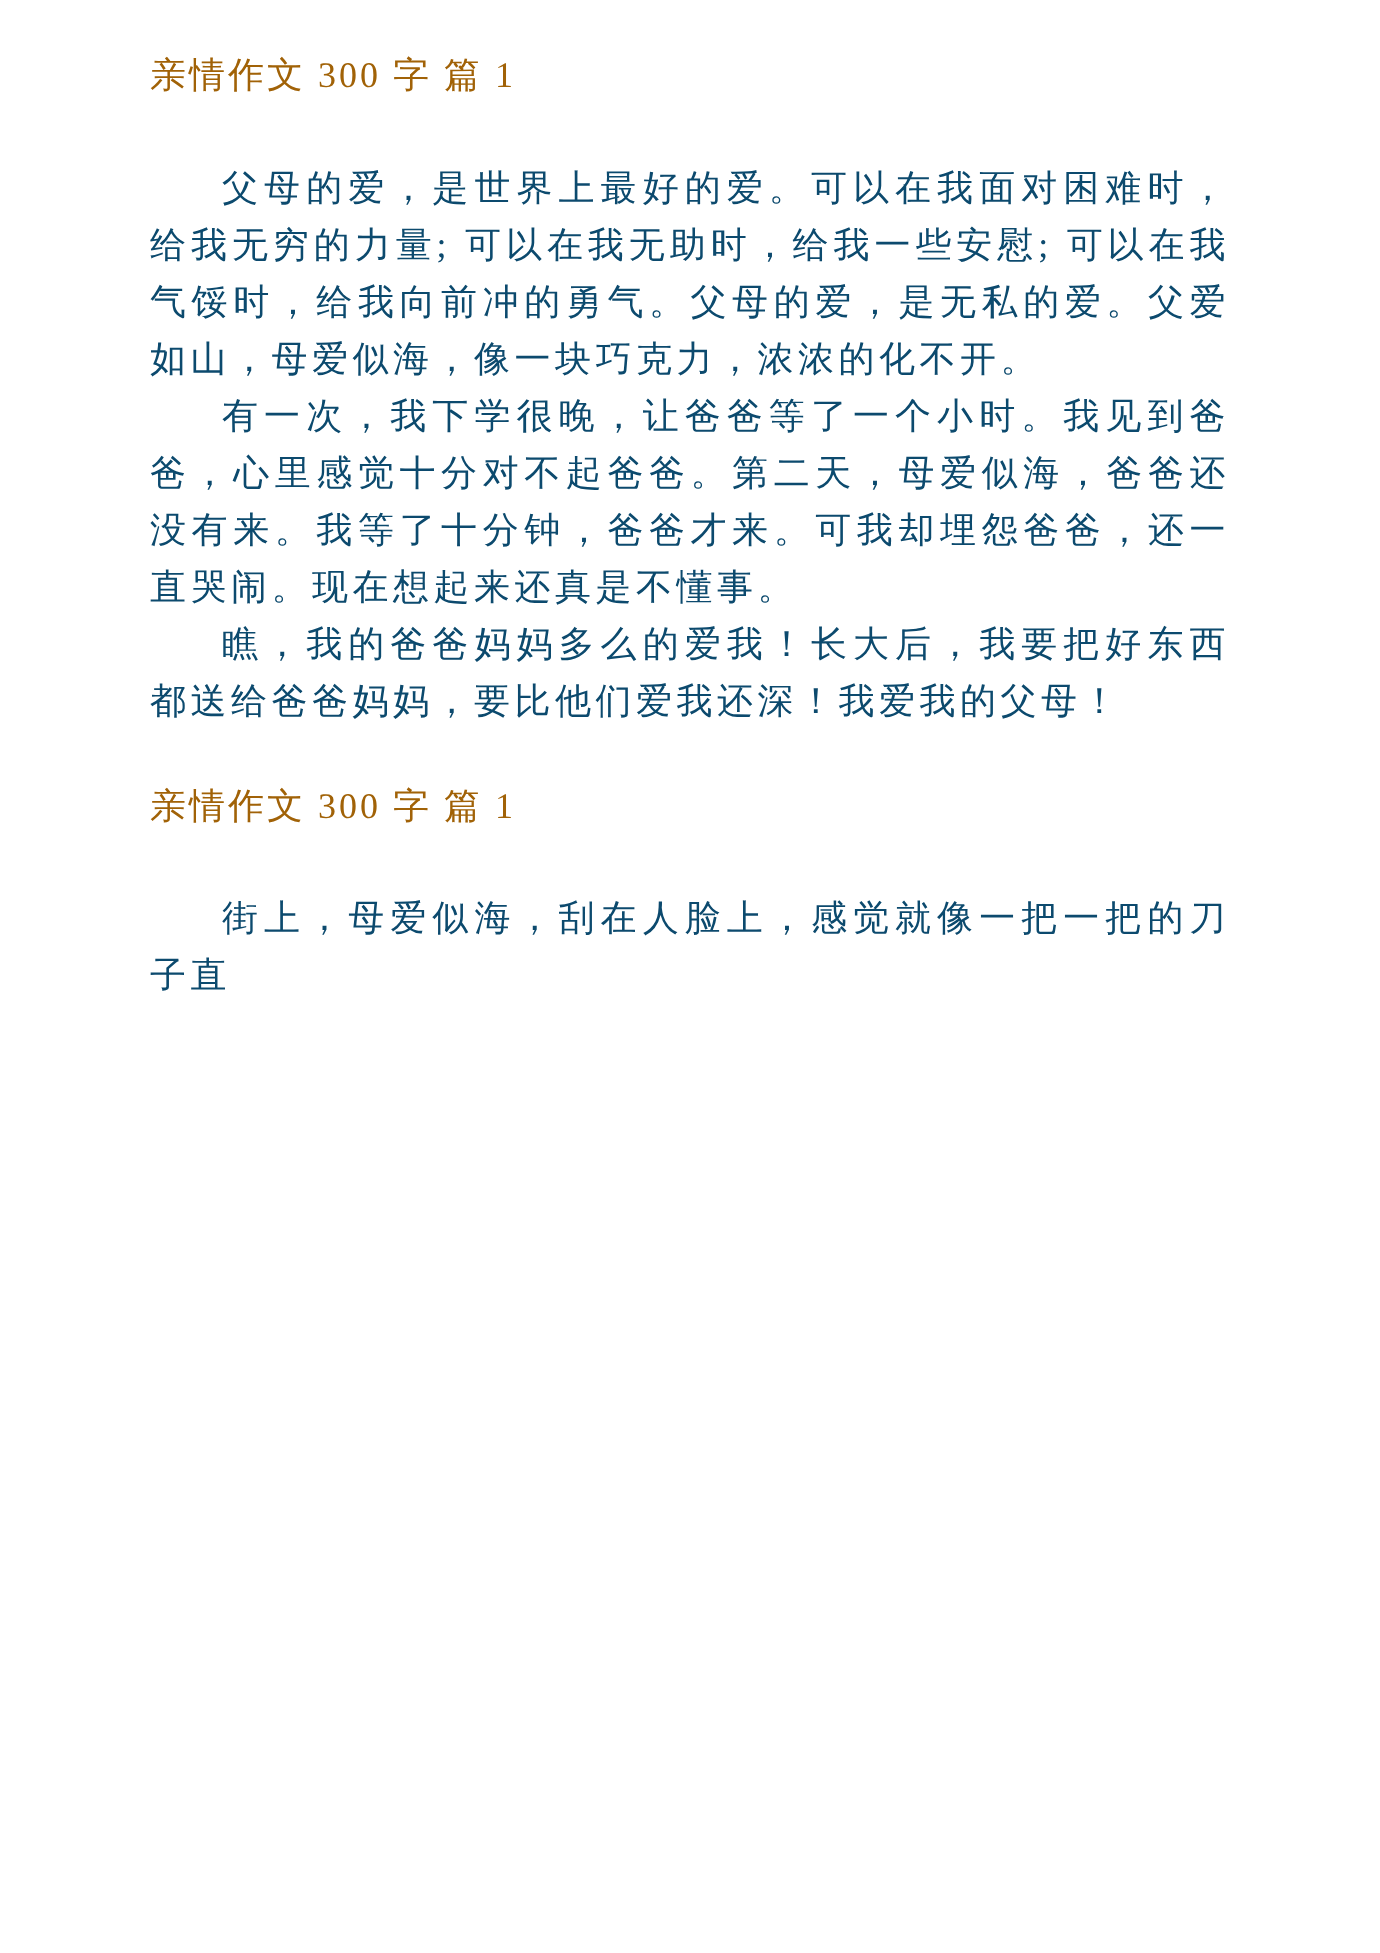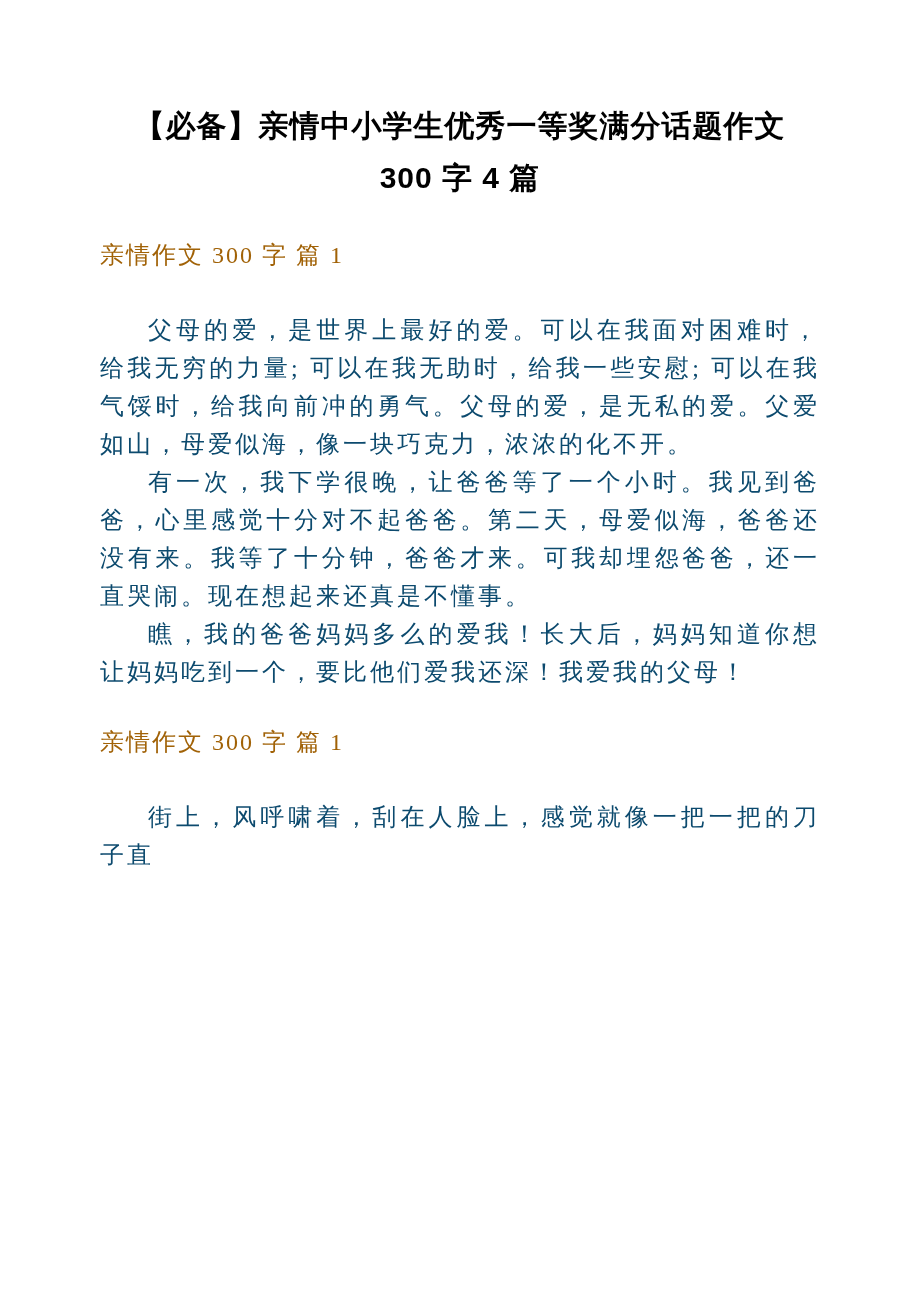--- a/index.html
+++ b/index.html
@@ -56,28 +56,27 @@
   .para.gap-top {
     margin-top: 37px;
   }
 </style>
 </head>
 <body>
 
 <div class="page" style="background: rgb(255, 255, 255); color: rgb(0, 0, 0);">
   <div class="doc">
 
-    <h1 class="doc-title">【必备】亲情中小学生优秀一等奖满分话题作文 300 字 4 篇</h1>
 
     <div class="section">
       <p class="section-heading">亲情作文 300 字 篇 1</p>
       <p class="para gap-top">父母的爱，是世界上最好的爱。可以在我面对困难时，给我无穷的力量; 可以在我无助时，给我一些安慰; 可以在我气馁时，给我向前冲的勇气。父母的爱，是无私的爱。父爱如山，母爱似海，像一块巧克力，浓浓的化不开。</p>
       <p class="para">有一次，我下学很晚，让爸爸等了一个小时。我见到爸爸，心里感觉十分对不起爸爸。第二天，母爱似海，爸爸还没有来。我等了十分钟，爸爸才来。可我却埋怨爸爸，还一直哭闹。现在想起来还真是不懂事。</p>
-      <p class="para">瞧，我的爸爸妈妈多么的爱我！长大后，妈妈知道你想让妈妈吃到一个，要比他们爱我还深！我爱我的父母！</p>
+      <p class="para">瞧，我的爸爸妈妈多么的爱我！长大后，我要把好东西都送给爸爸妈妈，要比他们爱我还深！我爱我的父母！</p>
     </div>
 
     <div class="section">
       <p class="section-heading">亲情作文 300 字 篇 1</p>
-      <p class="para gap-top">街上，风呼啸着，刮在人脸上，感觉就像一把一把的刀子直</p>
+      <p class="para gap-top">街上，母爱似海，刮在人脸上，感觉就像一把一把的刀子直</p>
     </div>
 
   </div>
 </div>
 
 </body></html>

